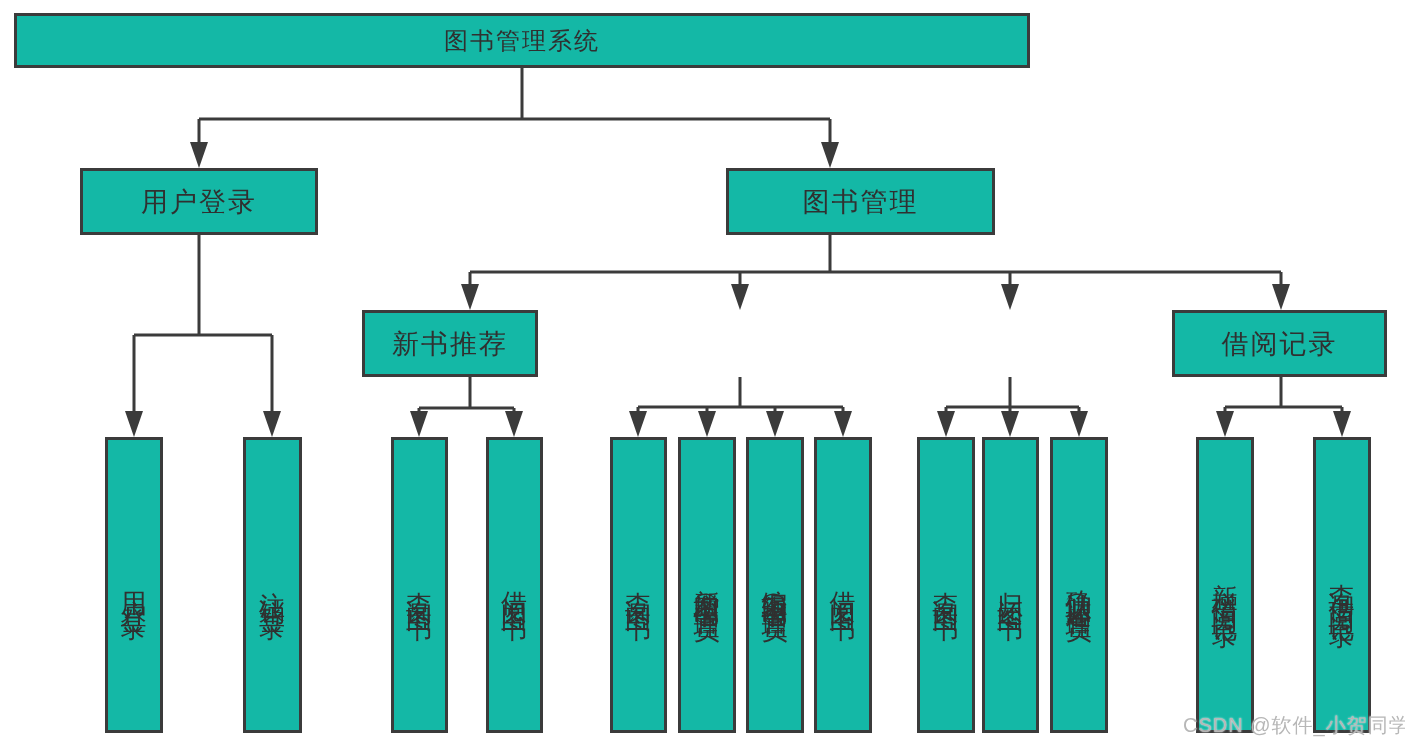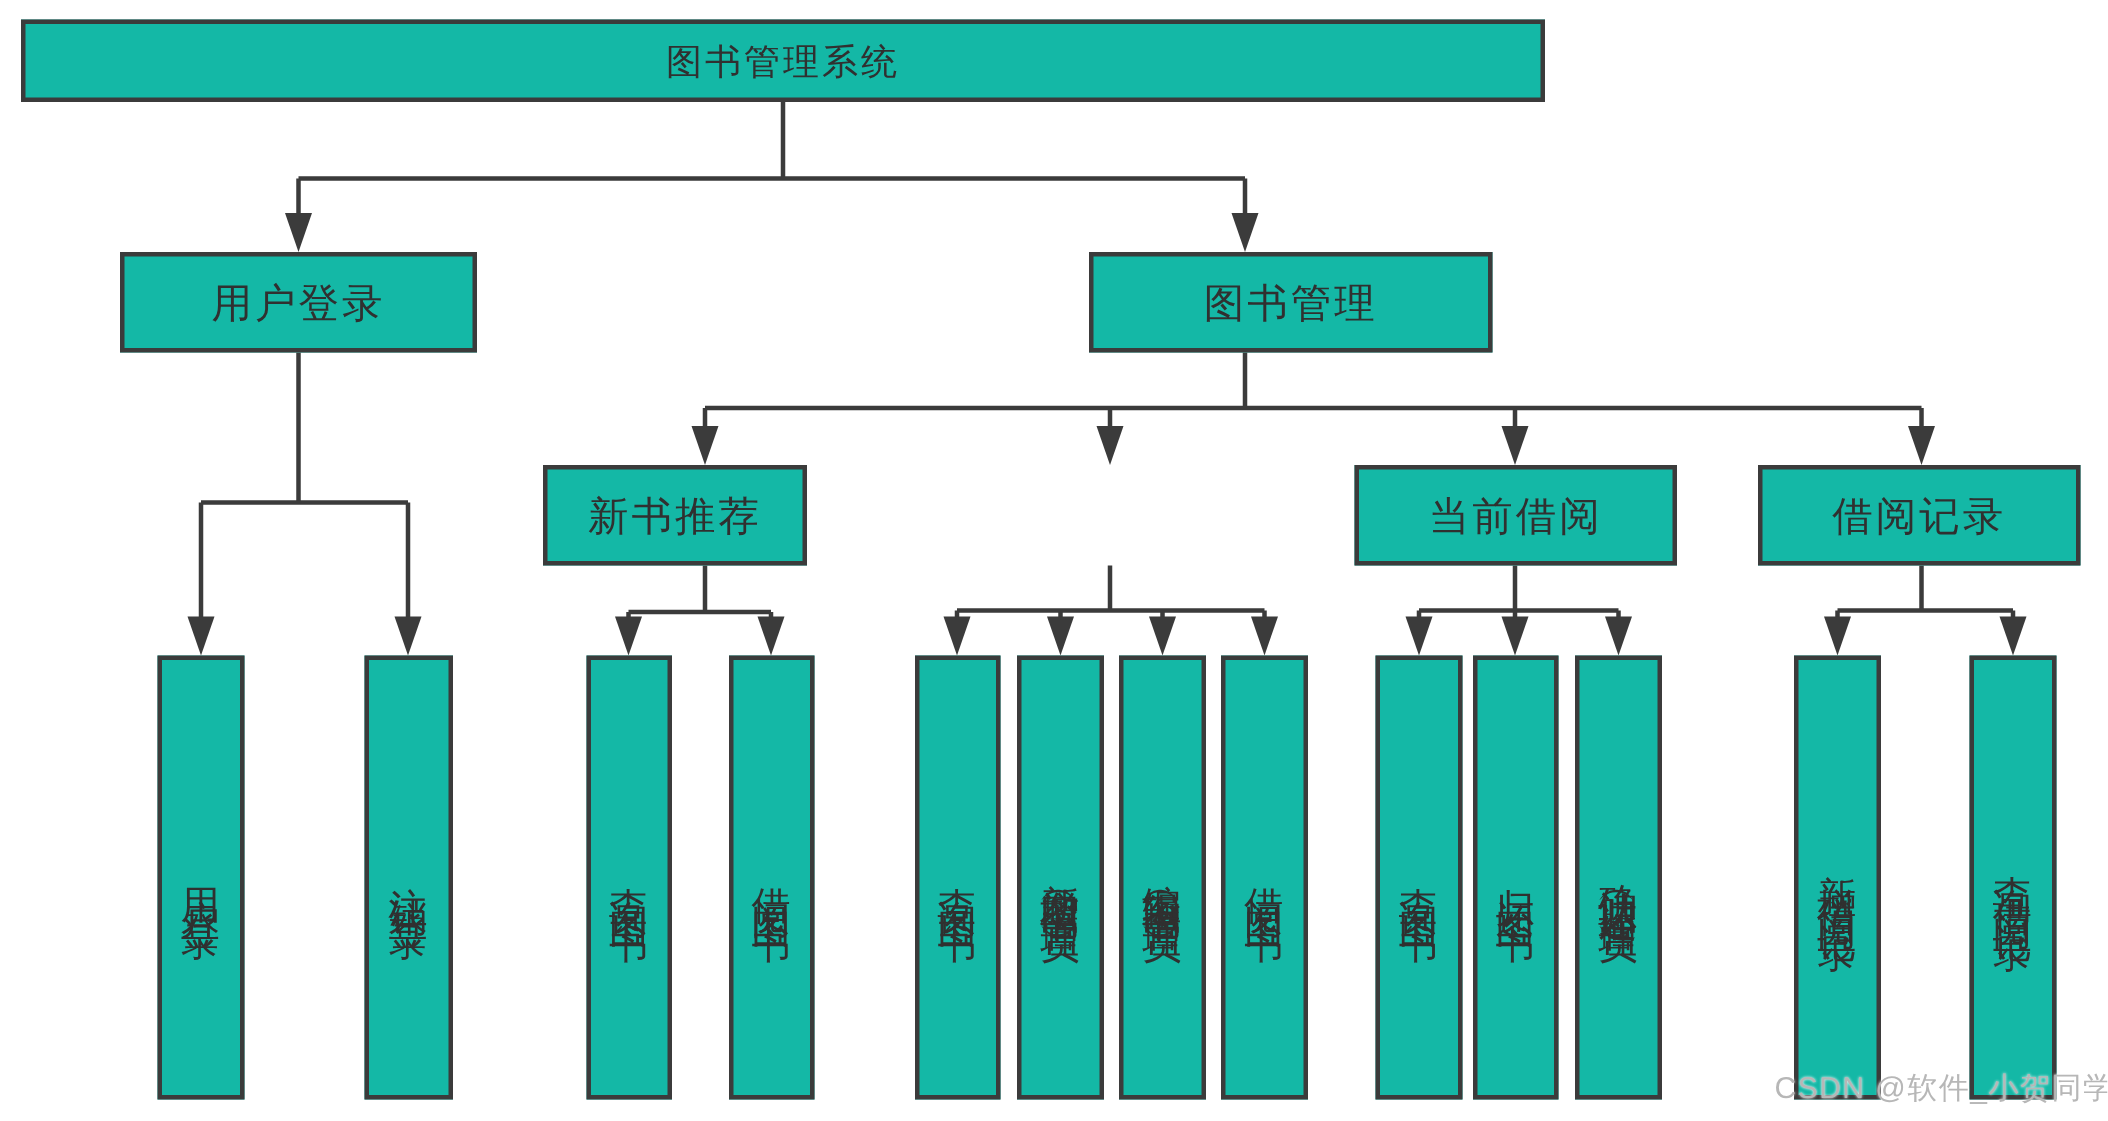--- a/index.html
+++ b/index.html
@@ -80,21 +80,20 @@
       <polygon points="1333,411 1351,411 1342,437"></polygon>
     </g>
   </svg>
 
   <div class="box root-box" style="left:14px; top:13px; width:1016px; height:55px;">图书管理系统</div>
 
   <div class="box h-box" style="left:80px; top:168px; width:238px; height:67px;">用户登录</div>
   <div class="box h-box" style="left:711px; top:168px; width:269px; height:67px;margin-left:15px;">图书管理</div>
 
   <div class="box h-box" style="left:362px; top:310px; width:176px; height:67px;">新书推荐</div>
-  <div class="box h-box" style="left:903px; top:310px; width:215px; height:67px;">当前借阅</div>
   <div class="box h-box" style="left:1172px; top:310px; width:215px; height:67px;">借阅记录</div>
 
   <div class="box v-box" style="left:105px; top:437px; width:58px; height:296px;">用户登录</div>
   <div class="box v-box" style="left:243px; top:437px; width:59px; height:296px;">注销登录</div>
 
   <div class="box v-box" style="left:391px; top:437px; width:57px; height:296px;">查询图书</div>
   <div class="box v-box" style="left:486px; top:437px; width:57px; height:296px;">借阅图书</div>
 
   <div class="box v-box" style="left:610px; top:437px; width:57px; height:296px;">查询图书</div>
   <div class="box v-box long" style="left:678px; top:437px; width:58px; height:296px;">新增图书（管理员）</div>

